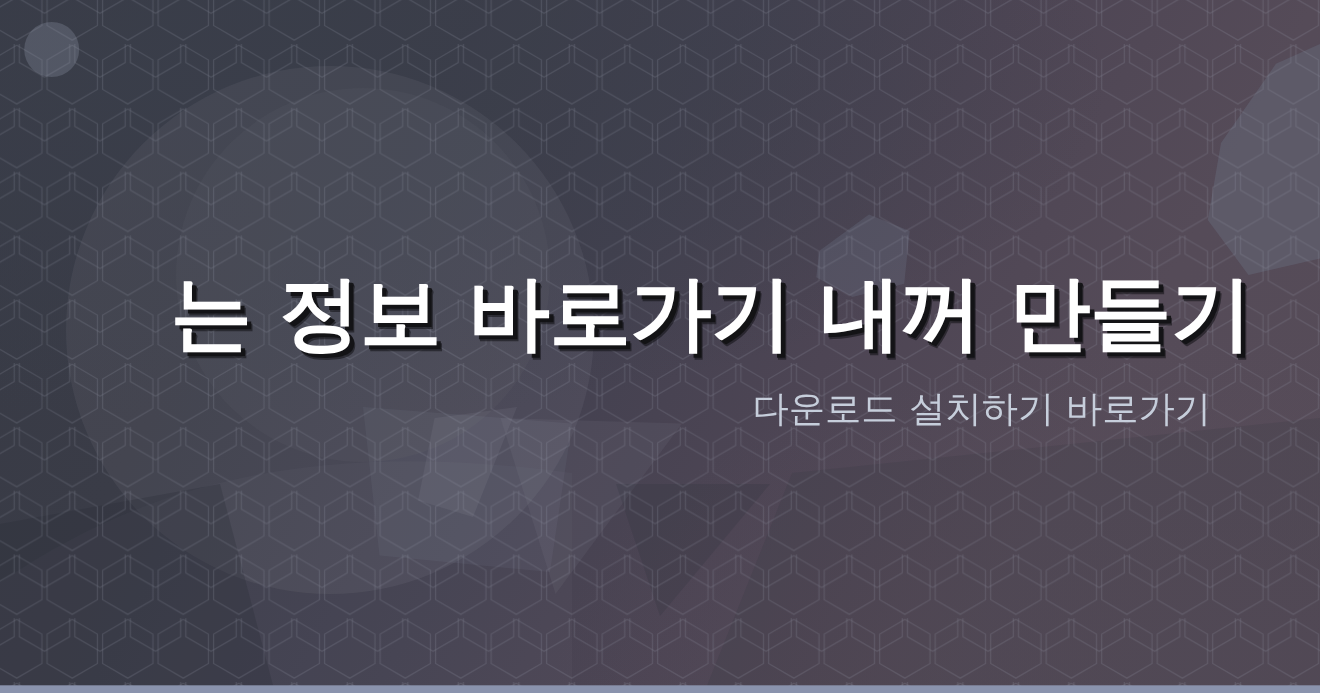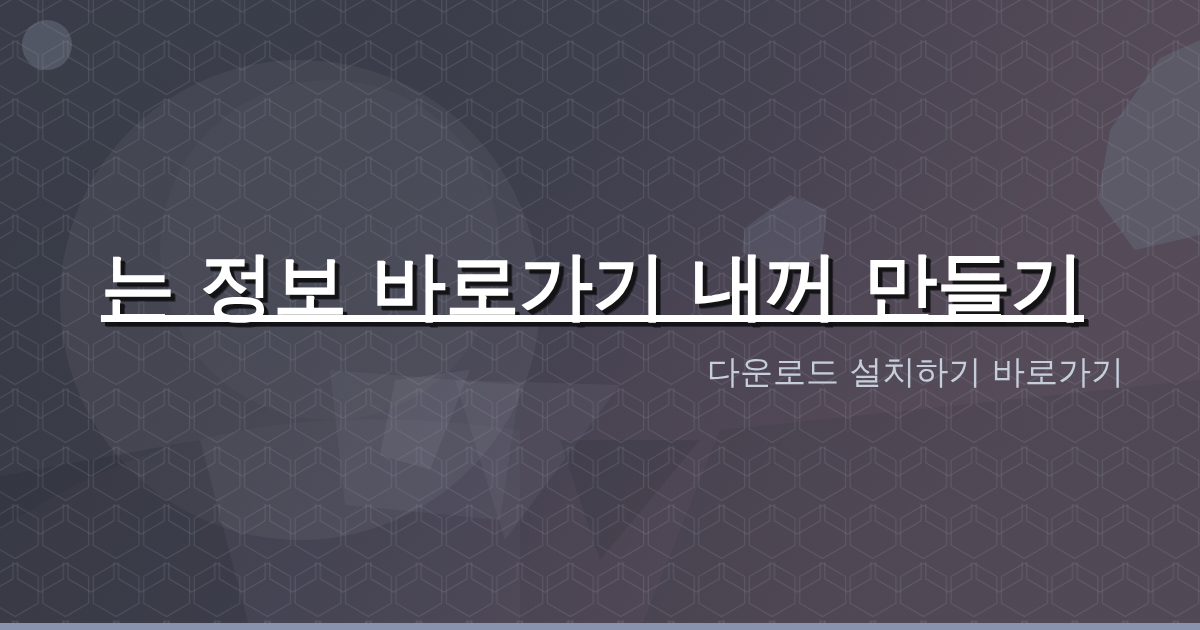--- a/index.html
+++ b/index.html
@@ -51,41 +51,40 @@
     left:0; right:0;
     top:0; bottom:0;
   }
 
   .title{
     position:absolute;
     top:248px;
     left:0;
     width:1200px;
     text-align:right;
-    padding-right:116px;
+    padding-right:62px;
     margin:0;
     font-size:74px;
     line-height:1.0;
     font-weight:700;
     letter-spacing:-0.5px;
     color:#ffffff;
     white-space:nowrap;
     text-shadow:
        4px 4px 0 rgba(17,17,20,0.92),
        5px 5px 0 rgba(17,17,20,0.55);
-    text-decoration: underline;
   }
 
   .subtitle{
     position:absolute;
     top:352px;
     left:0;
     width:1200px;
     text-align:right;
-    padding-right:76px;
+    padding-right:99px;
     margin:0;
     font-size:33px;
     line-height:1.2;
     font-weight:400;
     letter-spacing:0px;
     color:#c6cedb;
     white-space:nowrap;
   }
 
   

